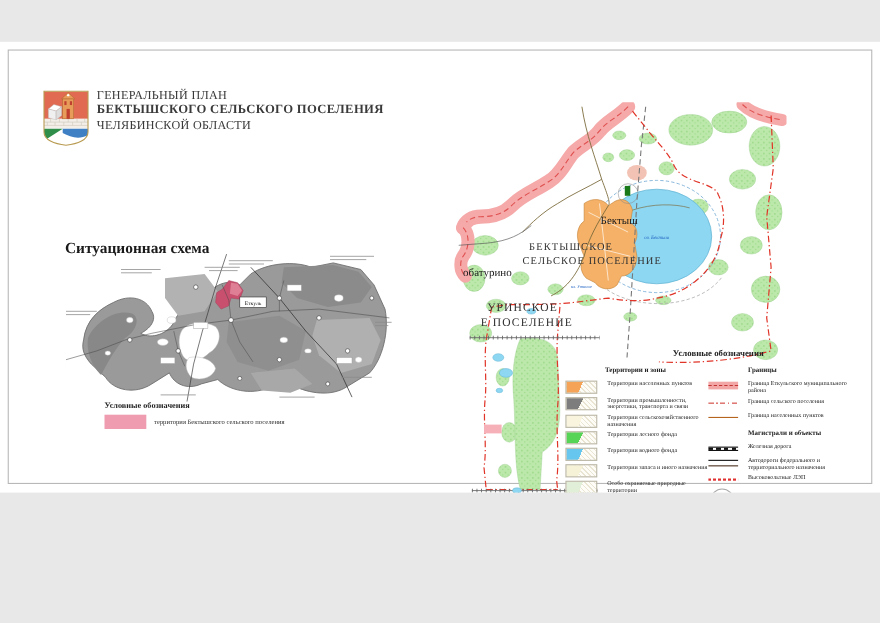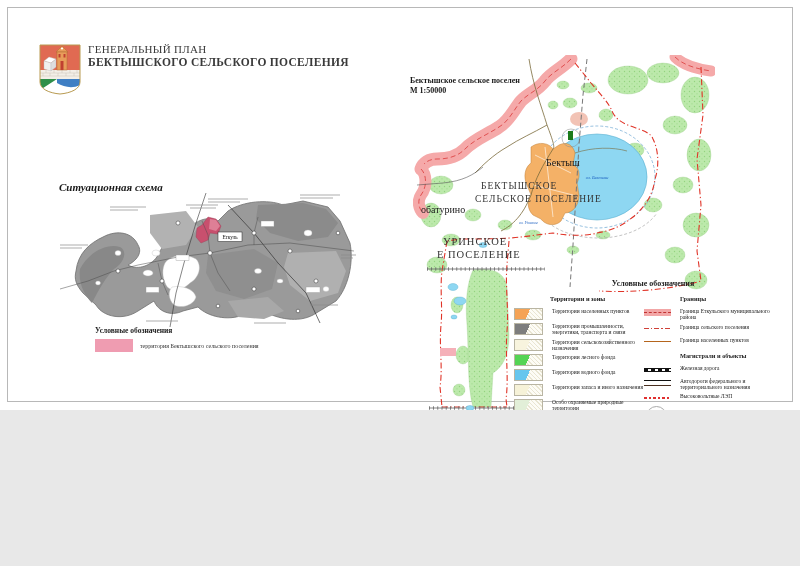--- a/index.html
+++ b/index.html
@@ -1,24 +1,24 @@
 <!DOCTYPE html>
 <html><head>
 <meta charset="utf-8">
 <style>
   html,body{margin:0;padding:0;background:#e8e8e8;}
   .page{position:relative;width:800px;height:410px;background:#fff;overflow:hidden;
-        font-family:"Liberation Serif",serif;color:#222;}
+        font-family:"Liberation Serif",serif;color:#222;margin-top:38px;}
   .frame{position:absolute;left:7px;top:7px;right:7px;bottom:8px;border:1px solid #b8b8b8;}
   
   .emblem{position:absolute;left:37px;top:42px;}
   .hdr{position:absolute;left:88px;top:43px;color:#3a3a3a;font-size:11px;line-height:13.4px;letter-spacing:.3px;white-space:nowrap;}
   .hdr .b{font-weight:bold;font-size:11.5px;}
   
-  .sit-title{position:absolute;left:59px;top:181px;font-weight:bold;font-size:11px;color:#1a1a1a;font-style:italic;}
+  .sit-title{position:absolute;left:59px;top:181px;font-weight:bold;font-size:14px;color:#1a1a1a;}
   .sitmap{position:absolute;left:58px;top:193px;}
   .sleg-title{position:absolute;left:95px;top:326px;font-weight:bold;font-size:7.5px;}
   .sleg-row{position:absolute;left:95px;top:339px;display:flex;align-items:center;gap:7px;}
   .sleg-sw{width:38px;height:13px;background:var(--c,#ef9cb1);flex:none;}
   .sleg-lbl{font-size:6px;color:#333;}
   
   .map-title{position:absolute;left:410px;top:76px;font-weight:bold;font-size:8px;line-height:9.6px;width:112px;white-space:nowrap;overflow:hidden;color:#1a1a1a;z-index:3;}
   .mainmap{position:absolute;left:413px;top:55px;z-index:1;}
   
   .legend{position:absolute;left:514px;top:279px;width:278px;color:#222;z-index:4;}
@@ -102,20 +102,21 @@
         <rect x="23.5" y="19" width="3" height="9" fill="#c04030"></rect>
         <circle cx="25" cy="6.5" r="1.1" fill="#fff"></circle>
       </g>
     </g>
     <path d="M3,3 H43 V40 C43,47 34,51 23,52 C12,51 3,47 3,40 Z" fill="none" stroke="#b89a50" stroke-width="1"></path>
   </svg>
 
   <div class="hdr">
     <div>ГЕНЕРАЛЬНЫЙ ПЛАН</div>
     <div class="b">БЕКТЫШСКОГО СЕЛЬСКОГО ПОСЕЛЕНИЯ</div>
+    <div>ЧЕЛЯБИНСКОЙ ОБЛАСТИ</div>
   </div>
 
   <div class="sit-title">Ситуационная схема</div>
   <svg class="sitmap" width="300" height="136" viewBox="0 0 300 136">
     <g>
       <path d="M18,78 C20,60 32,50 45,44 C60,36 75,40 80,52 C85,60 78,68 70,72 C80,78 95,72 100,62
                C105,50 115,44 122,50 L128,40 C135,28 150,22 160,28 L170,18 C185,8 210,6 225,12
                L245,8 L270,14 L282,28 L292,50 C296,70 290,95 278,108 L255,122 C240,130 220,126 205,118
                L185,122 C170,128 150,124 140,114 L125,118 C112,124 100,118 96,108 L80,118
                C65,128 45,124 38,112 L25,100 C18,92 16,86 18,78 Z" fill="#9a9a9a" stroke="#6e6e6e" stroke-width="0.8"></path>
@@ -183,24 +184,20 @@
         <rect x="88" y="94" width="13" height="5.5"></rect>
     </g>
   </svg>
 
   <div class="sleg-title">Условные обозначения</div>
   <div class="sleg-row">
     <span class="sleg-sw" style="--c: #ef9cb1;"></span>
     <span class="sleg-lbl">территория Бектышского сельского поселения</span>
   </div>
 
-  <div class="map-title">
-    <div>Бектышское сельское поселен</div>
-    <div>М 1:50000</div>
-  </div>
 
   <svg class="mainmap" width="302" height="365" viewBox="0 0 302 365">
     <defs>
       <pattern id="pf" width="5" height="5" patternUnits="userSpaceOnUse">
         <rect width="5" height="5" fill="#bce9ab"></rect>
         <circle cx="1.5" cy="1.5" r="0.7" fill="#92d37f"></circle>
         <circle cx="4" cy="3.8" r="0.6" fill="#9cd98a"></circle>
       </pattern>
     </defs>
     <g fill="url(#pf)" stroke="#95c886" stroke-width="0.3">

